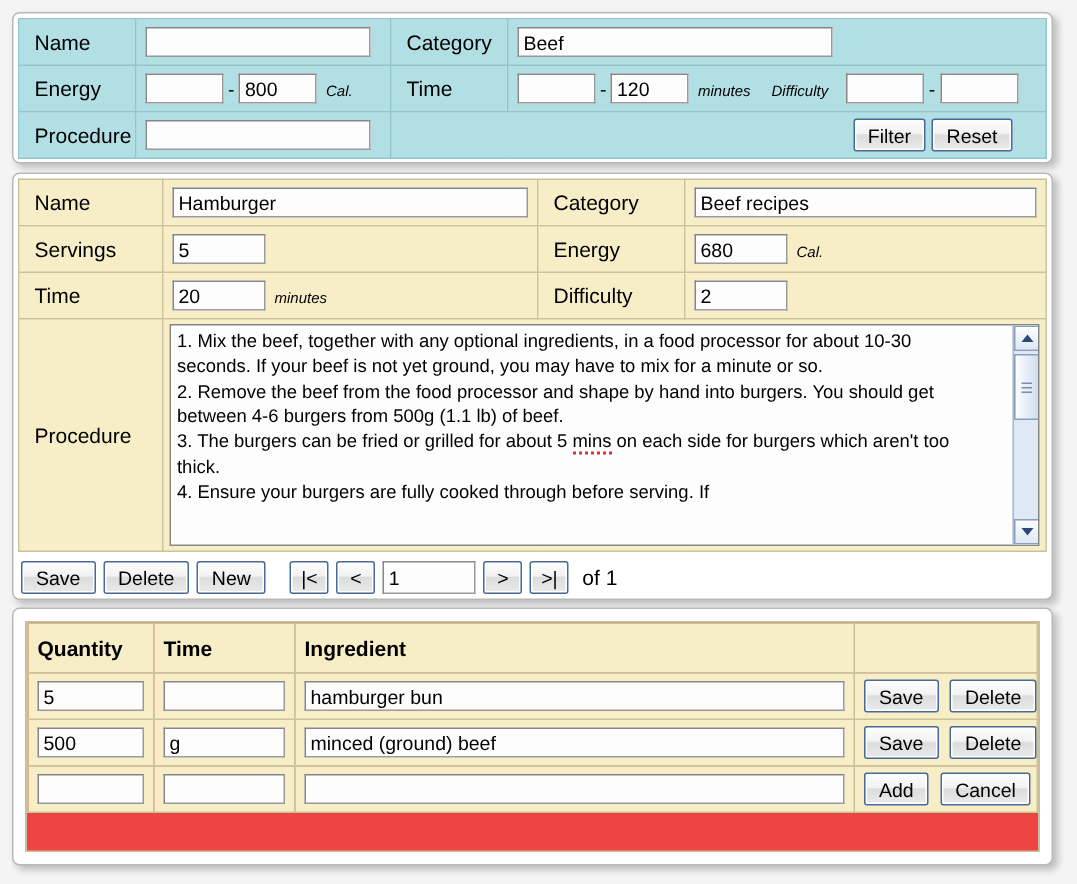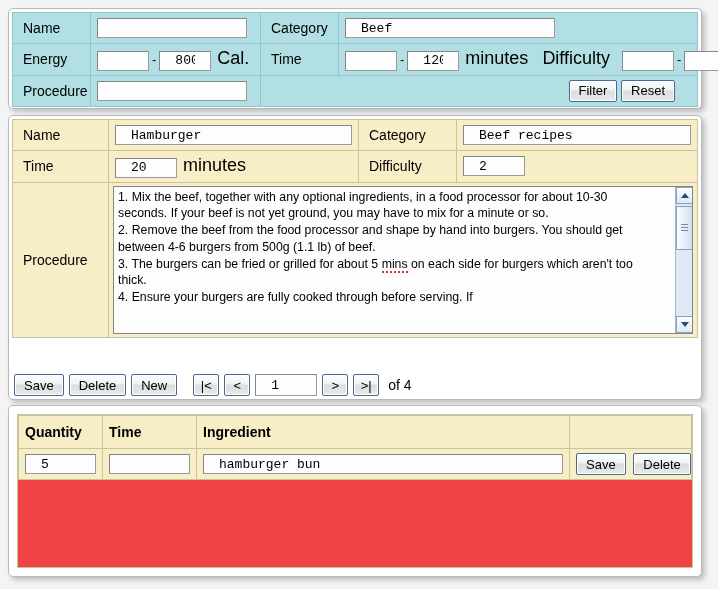--- a/index.html
+++ b/index.html
@@ -68,40 +68,40 @@
   #filter-table td { background: #b2dfe3; border-color: #93c6cc; }
   #filter-table td.lbl { font-size: 14px; padding-left: 10px; }
   #filter-table td.plain { border: 1px solid #93c6cc; }
 
   
   #recipe-table td { background: #f7eec8; border-color: #c9c39c; }
   #recipe-table td.lbl { font-size: 14px; padding-left: 10px; }
 
   
   input.txt {
-    font-family: Liberation Mono, monospace;
+    font-family: Liberation Sans, sans-serif;
     font-size: 13px;
     color: #000;
     background: #fdfdfd;
     border: 1px solid #9a9a9a;
     border-top-color: #868686;
     border-left-color: #868686;
-    padding: 1px 15px;
+    padding: 1px 3px;
     box-sizing: border-box;
     height: 20px;
     outline: none;
   }
   input.w-sm  { width: 52px; }
   input.w-md  { width: 62px; }
   input.w-lg  { width: 150px; }
   input.w-xl  { width: 210px; }
   input.w-full{ width: 100%; }
 
   .dash { padding: 0 3px; font-size: 13px; }
-  .unitlabel { font-size: 18px; padding-left: 6px; }
+  .unitlabel { font-size: 10px; padding-left: 6px; font-style: italic; }
 
   
   button.btn {
     font-family: "Liberation Sans", sans-serif;
     font-size: 13px;
     color: #000;
     background: linear-gradient(to bottom, #fdfdfd 0%, #f2f2f2 45%, #dcdcdc 50%, #eaeaea 100%);
     border: 1px solid #4a6a96;
     border-radius: 2px;
     padding: 1px 9px;
@@ -285,20 +285,30 @@
     </colgroup>
     <tbody>
       <tr>
         <td class="lbl">Name</td>
         <td>
           <input class="txt w-full" id="r-name" value="Hamburger" style="">
         </td>
         <td class="lbl">Category</td>
         <td>
           <input class="txt w-full" id="r-category" value="Beef recipes" style="">
+        </td>
+      </tr>
+      <tr>
+        <td class="lbl">Servings</td>
+        <td>
+          <input class="txt w-md" id="r-servings" value="5" style="">
+        </td>
+        <td class="lbl">Energy</td>
+        <td>
+          <input class="txt w-md" id="r-energy" value="680" style=""><span class="unitlabel">Cal.</span>
         </td>
       </tr>
       <tr>
         <td class="lbl">Time</td>
         <td>
           <input class="txt w-md" id="r-time" value="20" style=""><span class="unitlabel">minutes</span>
         </td>
         <td class="lbl">Difficulty</td>
         <td>
           <input class="txt w-md" id="r-difficulty" value="2" style="">
@@ -337,21 +347,21 @@
 <div id="nav-bar">
   <button class="btn">Save</button>
   <button class="btn">Delete</button>
   <button class="btn">New</button>
   <span class="gap"></span>
   <button class="btn narrow">|&lt;</button>
   <button class="btn narrow">&lt;</button>
   <input class="txt" id="page-input" value="1" style="">
   <button class="btn narrow">&gt;</button>
   <button class="btn narrow">&gt;|</button>
-  <span id="of-label">of 4</span>
+  <span id="of-label">of 1</span>
 </div>
 
 <div class="panel" id="ingredients-panel">
   <div id="ing-outer">
     <table id="ing-table">
       <colgroup>
         <col class="col-qty">
           <col class="col-unit">
           <col class="col-ing">
           <col class="col-act">
@@ -373,16 +383,46 @@
             <input class="txt w-full" value="" style="">
           </td>
           <td>
             <input class="txt w-full" value="hamburger bun" style="">
           </td>
           <td class="act">
             <button class="btn">Save</button>
             <button class="btn">Delete</button>
           </td>
         </tr>
+        <tr>
+          <td>
+            <input class="txt w-full" value="500" style="">
+          </td>
+          <td>
+            <input class="txt w-full" value="g" style="">
+          </td>
+          <td>
+            <input class="txt w-full" value="minced (ground) beef" style="">
+          </td>
+          <td class="act">
+            <button class="btn">Save</button>
+            <button class="btn">Delete</button>
+          </td>
+        </tr>
+        <tr>
+          <td>
+            <input class="txt w-full" value="" style="">
+          </td>
+          <td>
+            <input class="txt w-full" value="" style="">
+          </td>
+          <td>
+            <input class="txt w-full" value="" style="">
+          </td>
+          <td class="act">
+            <button class="btn">Add</button>
+            <button class="btn">Cancel</button>
+          </td>
+        </tr>
       </tbody>
     </table>
   </div>
 </div>
 
 </body></html>

